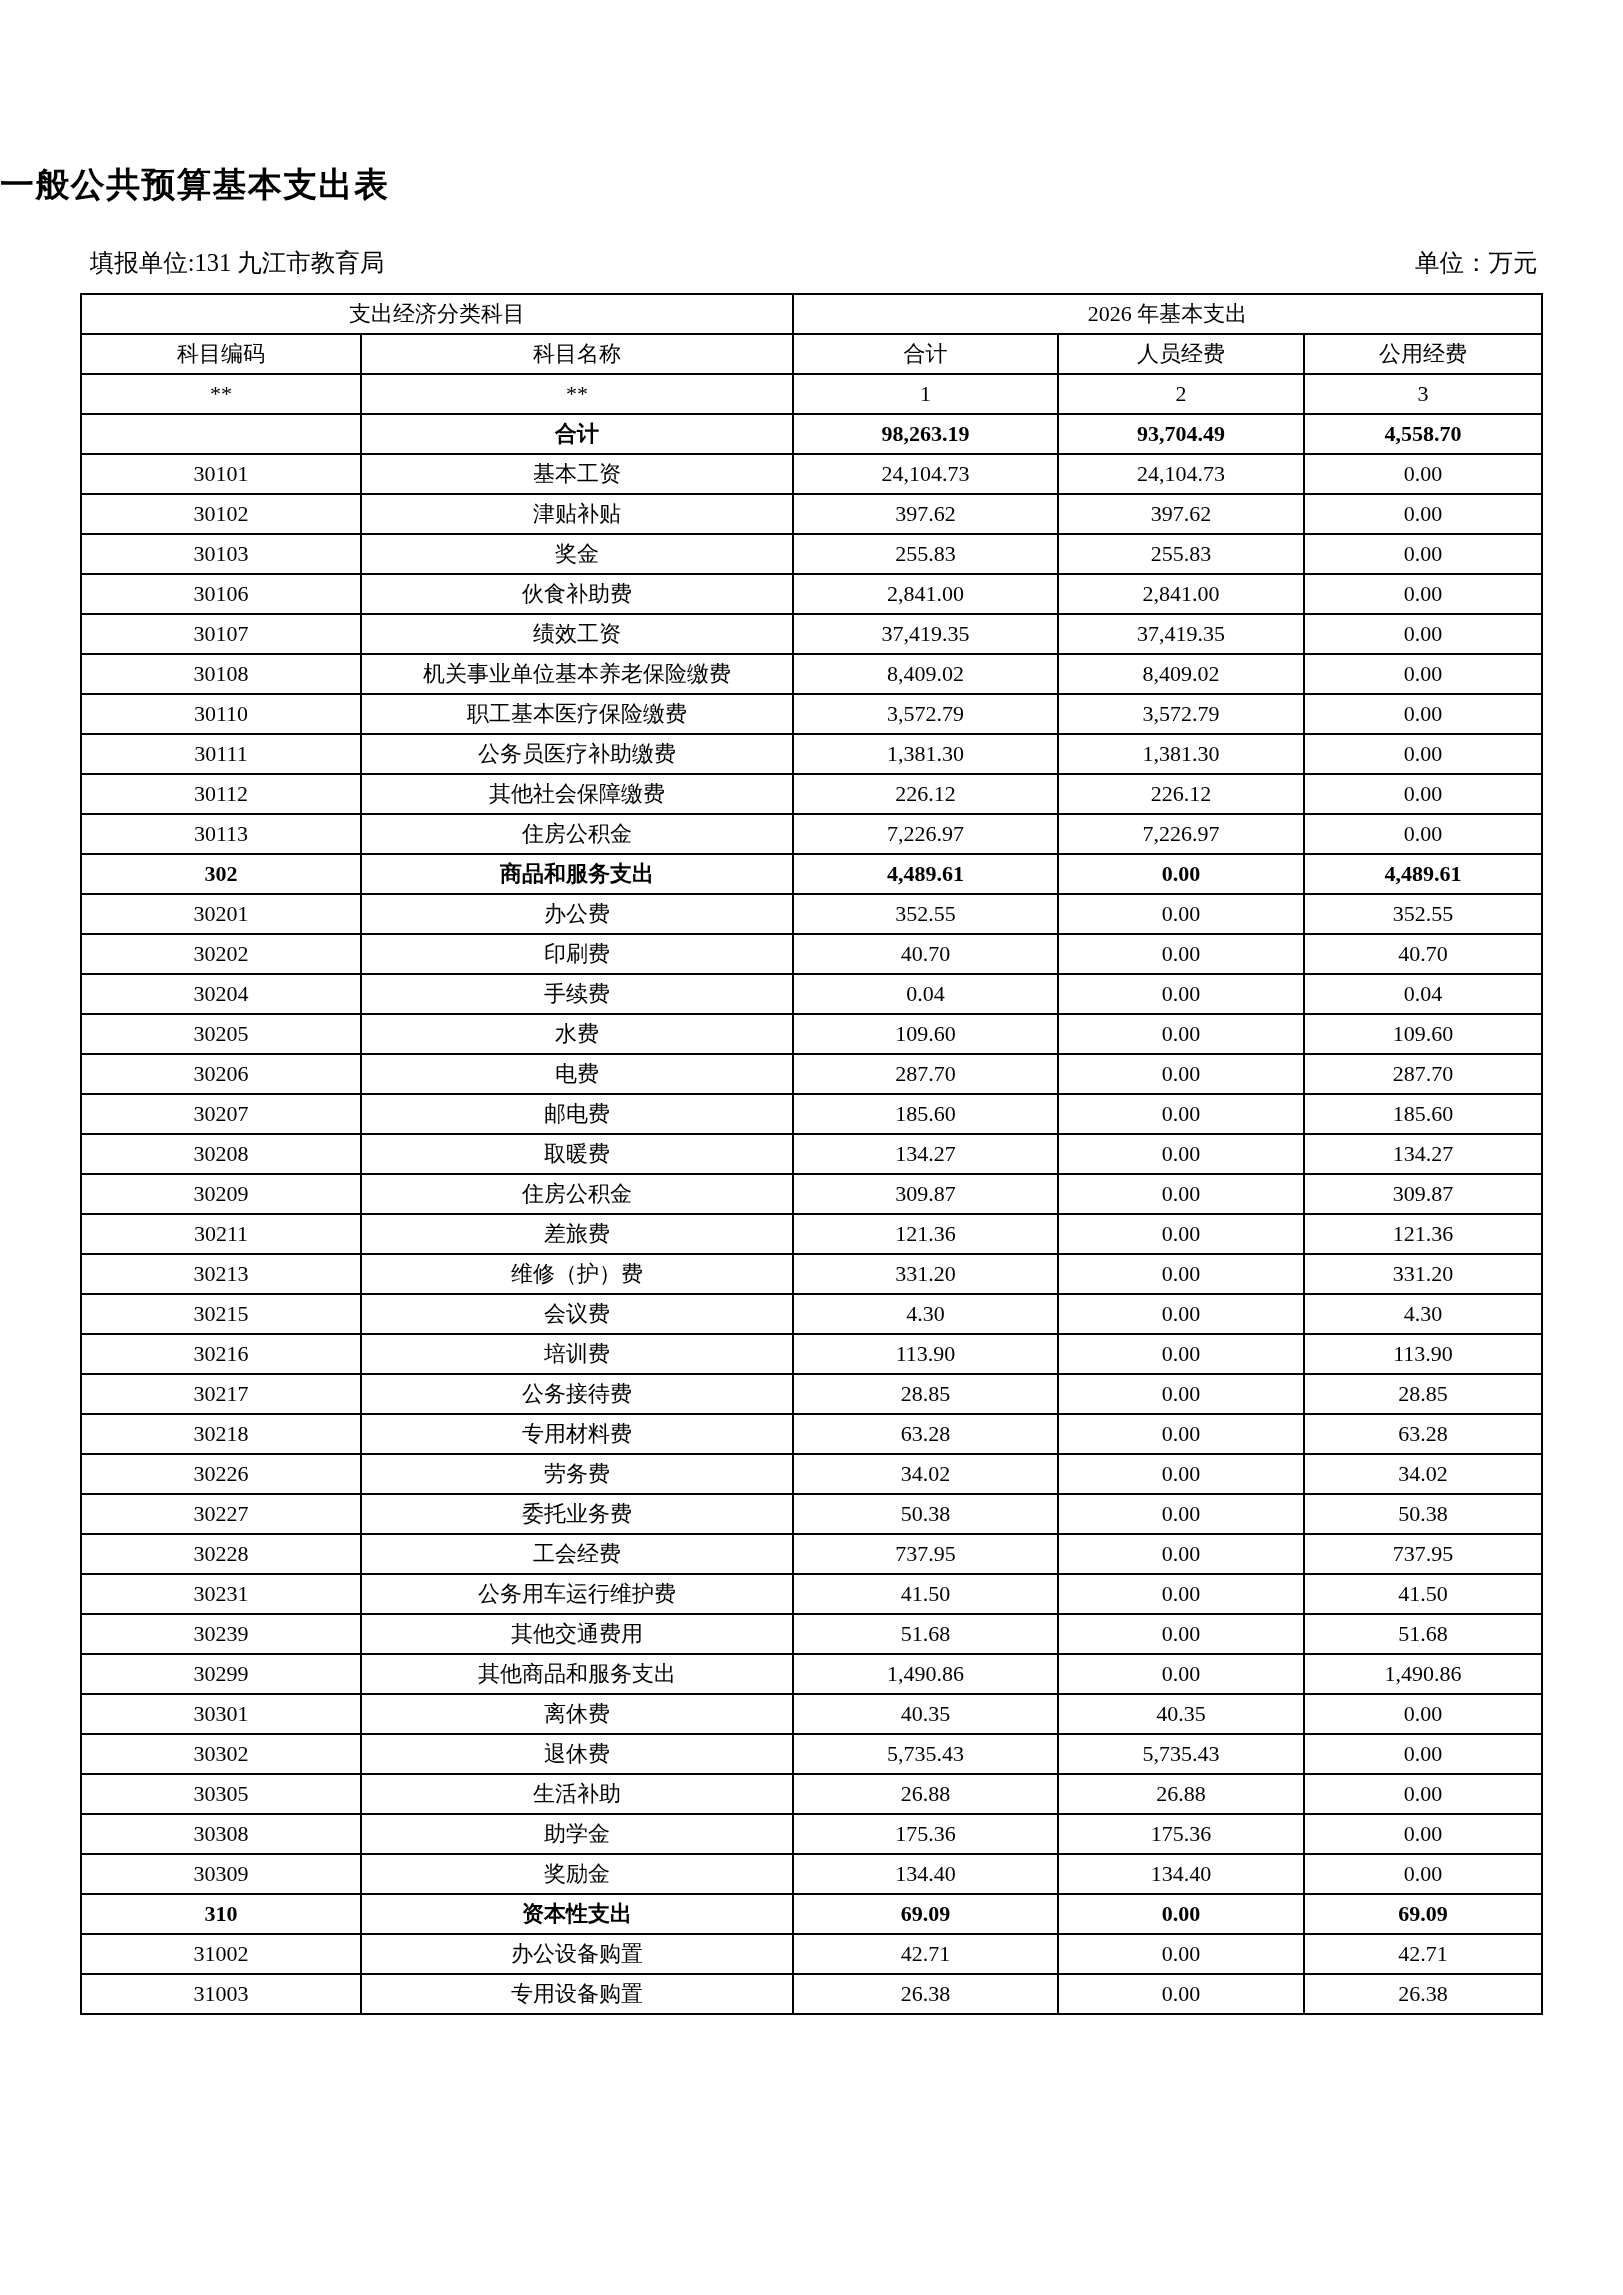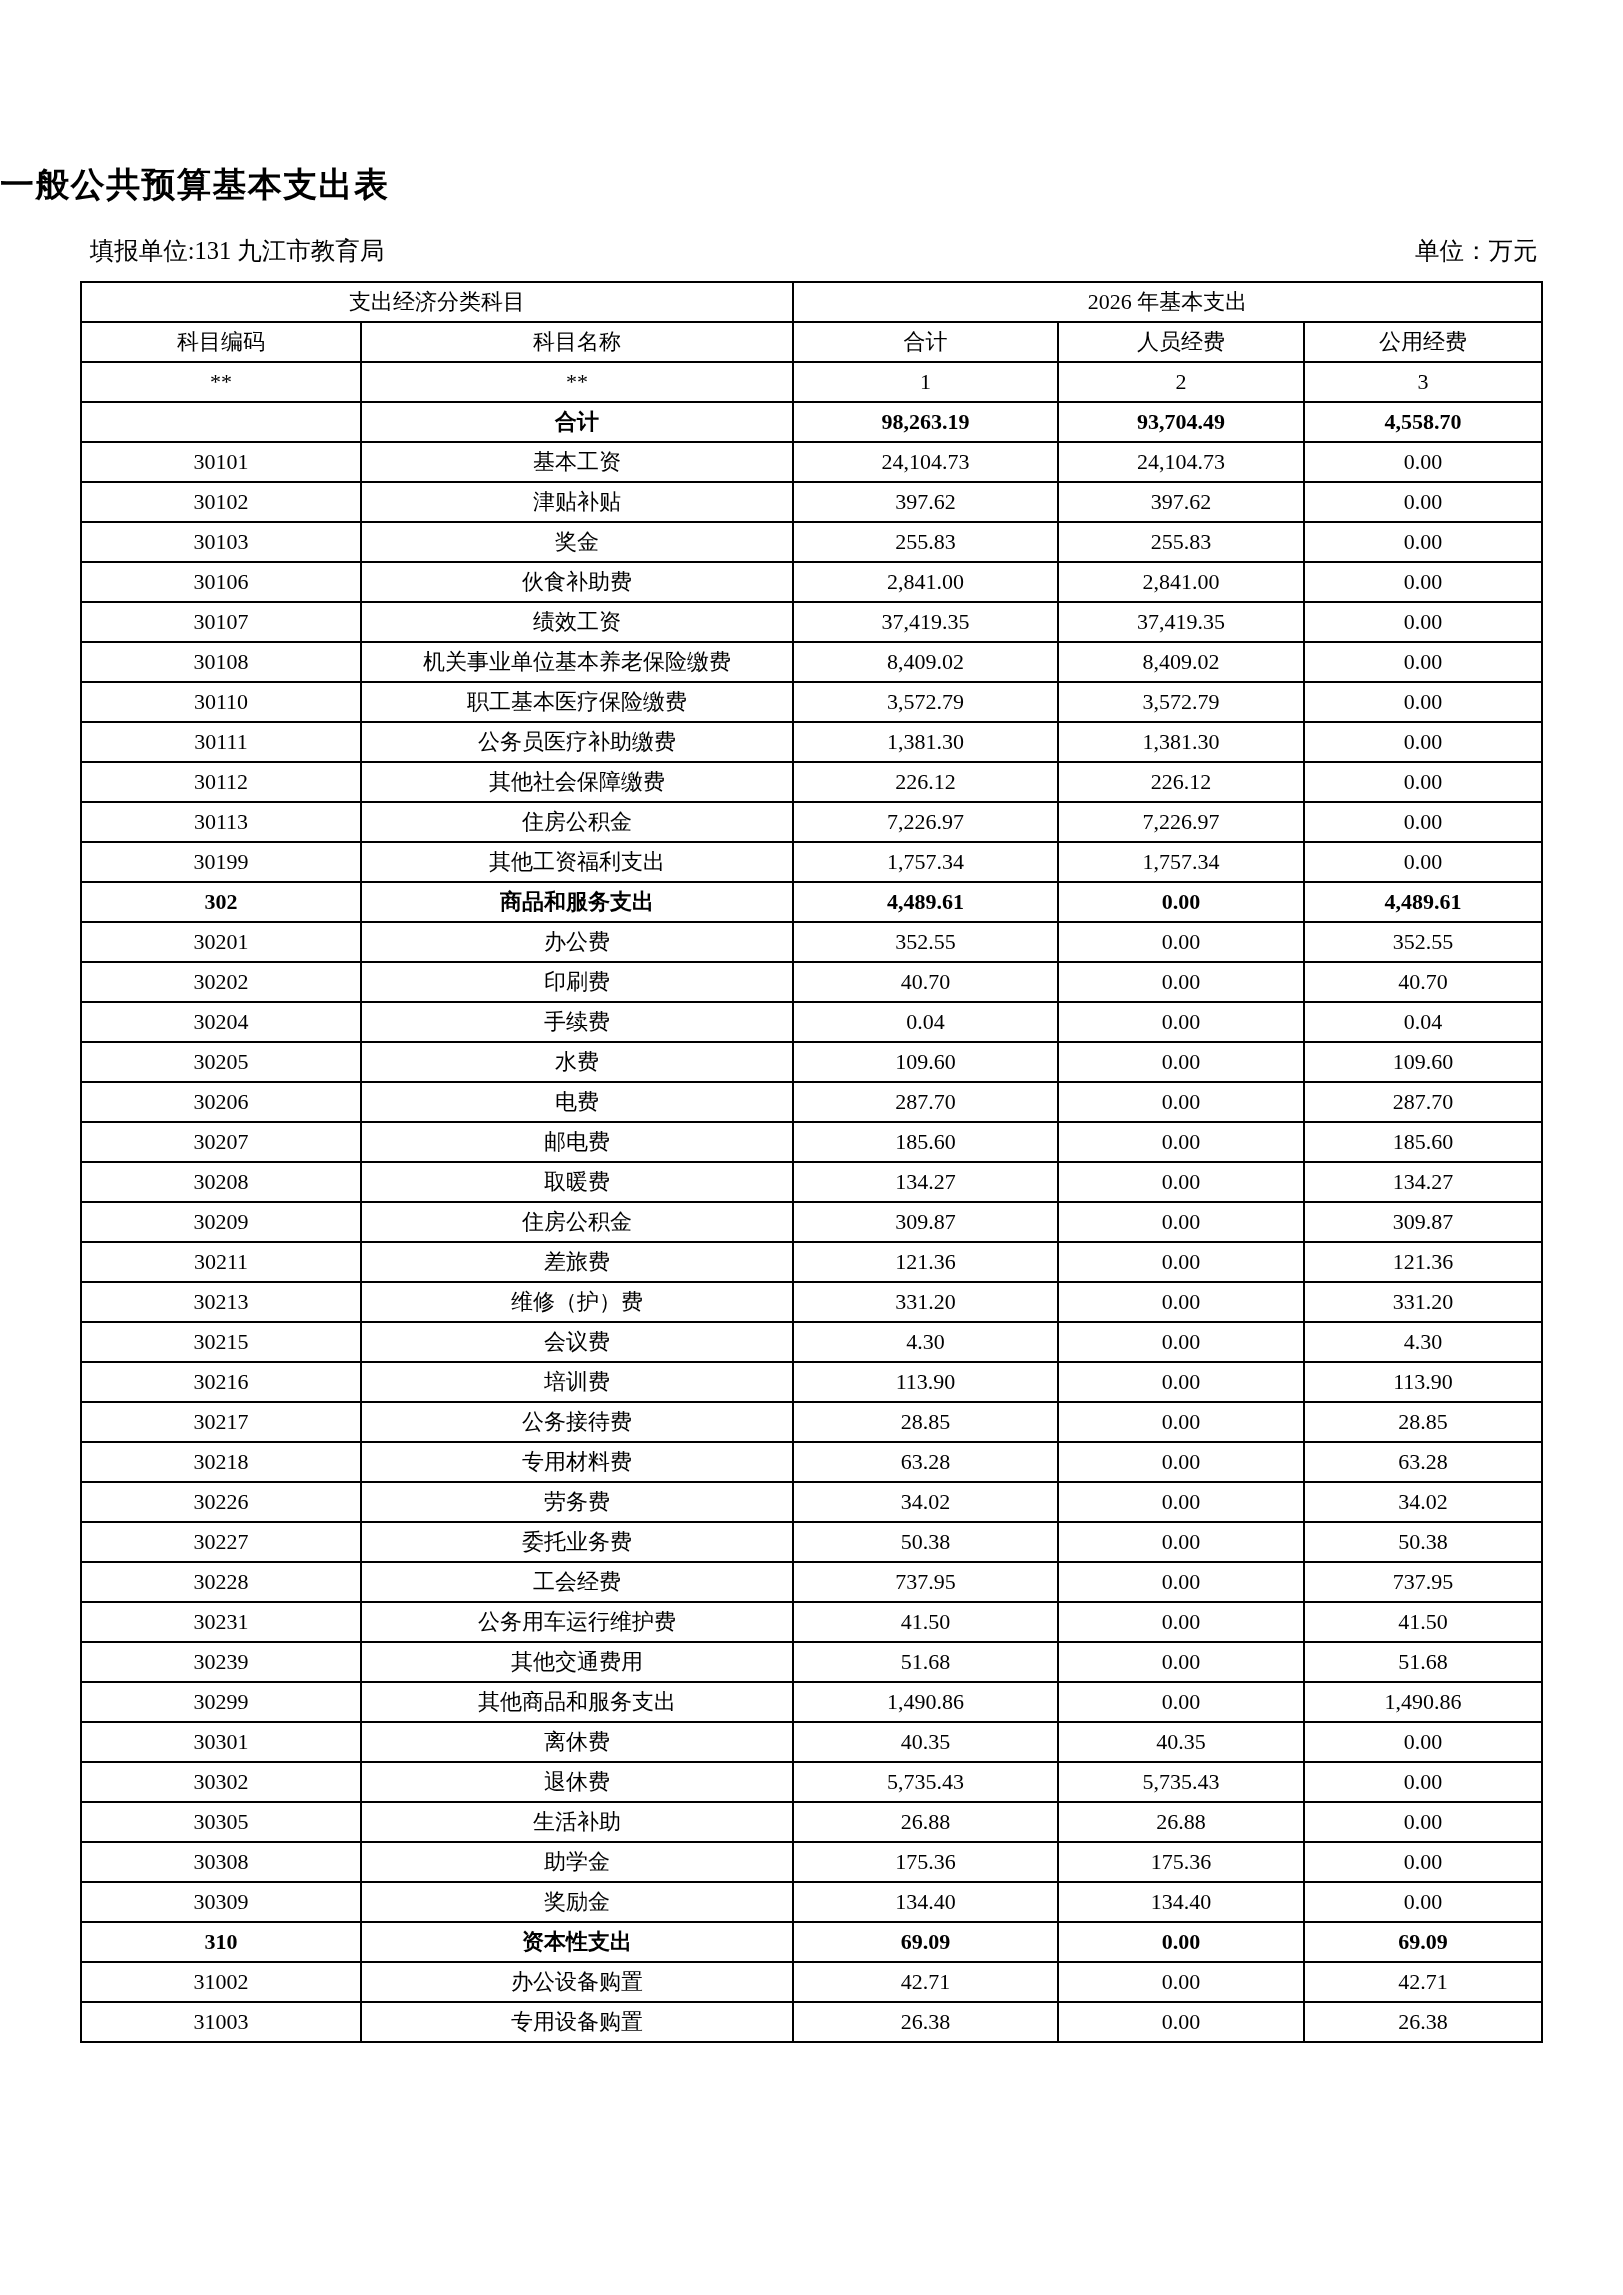--- a/index.html
+++ b/index.html
@@ -20,21 +20,21 @@
   .info-row {
     width: 1460px;
     margin: 34px auto 0 auto;
     display: flex;
     justify-content: space-between;
     align-items: flex-end;
     font-size: 24.5px;
     line-height: 1.1;
   }
   .info-left { padding-left: 8.2px; }
-  .info-right { padding-right: 4.1px; }
+  .info-right { padding-right: 4.1px; margin-top: 12px; }
   table.budget {
     width: 1460px;
     margin: 16.4px auto 0 auto;
     border-collapse: collapse;
     table-layout: fixed;
     border: 2.7px solid #000000;
   }
   table.budget tr { height: 40px; }
   table.budget th, table.budget td {
     border-left: 2px solid #000000;
@@ -160,27 +160,20 @@
         <td>226.12</td>
         <td>0.00</td>
       </tr>
       <tr>
         <td>30113</td>
         <td>住房公积金</td>
         <td>7,226.97</td>
         <td>7,226.97</td>
         <td>0.00</td>
       </tr>
-      <tr>
-        <td>30199</td>
-        <td>其他工资福利支出</td>
-        <td>1,757.34</td>
-        <td>1,757.34</td>
-        <td>0.00</td>
-      </tr>
       <tr class="bold">
         <td>302</td>
         <td>商品和服务支出</td>
         <td>4,489.61</td>
         <td>0.00</td>
         <td>4,489.61</td>
       </tr>
       <tr>
         <td>30201</td>
         <td>办公费</td>

